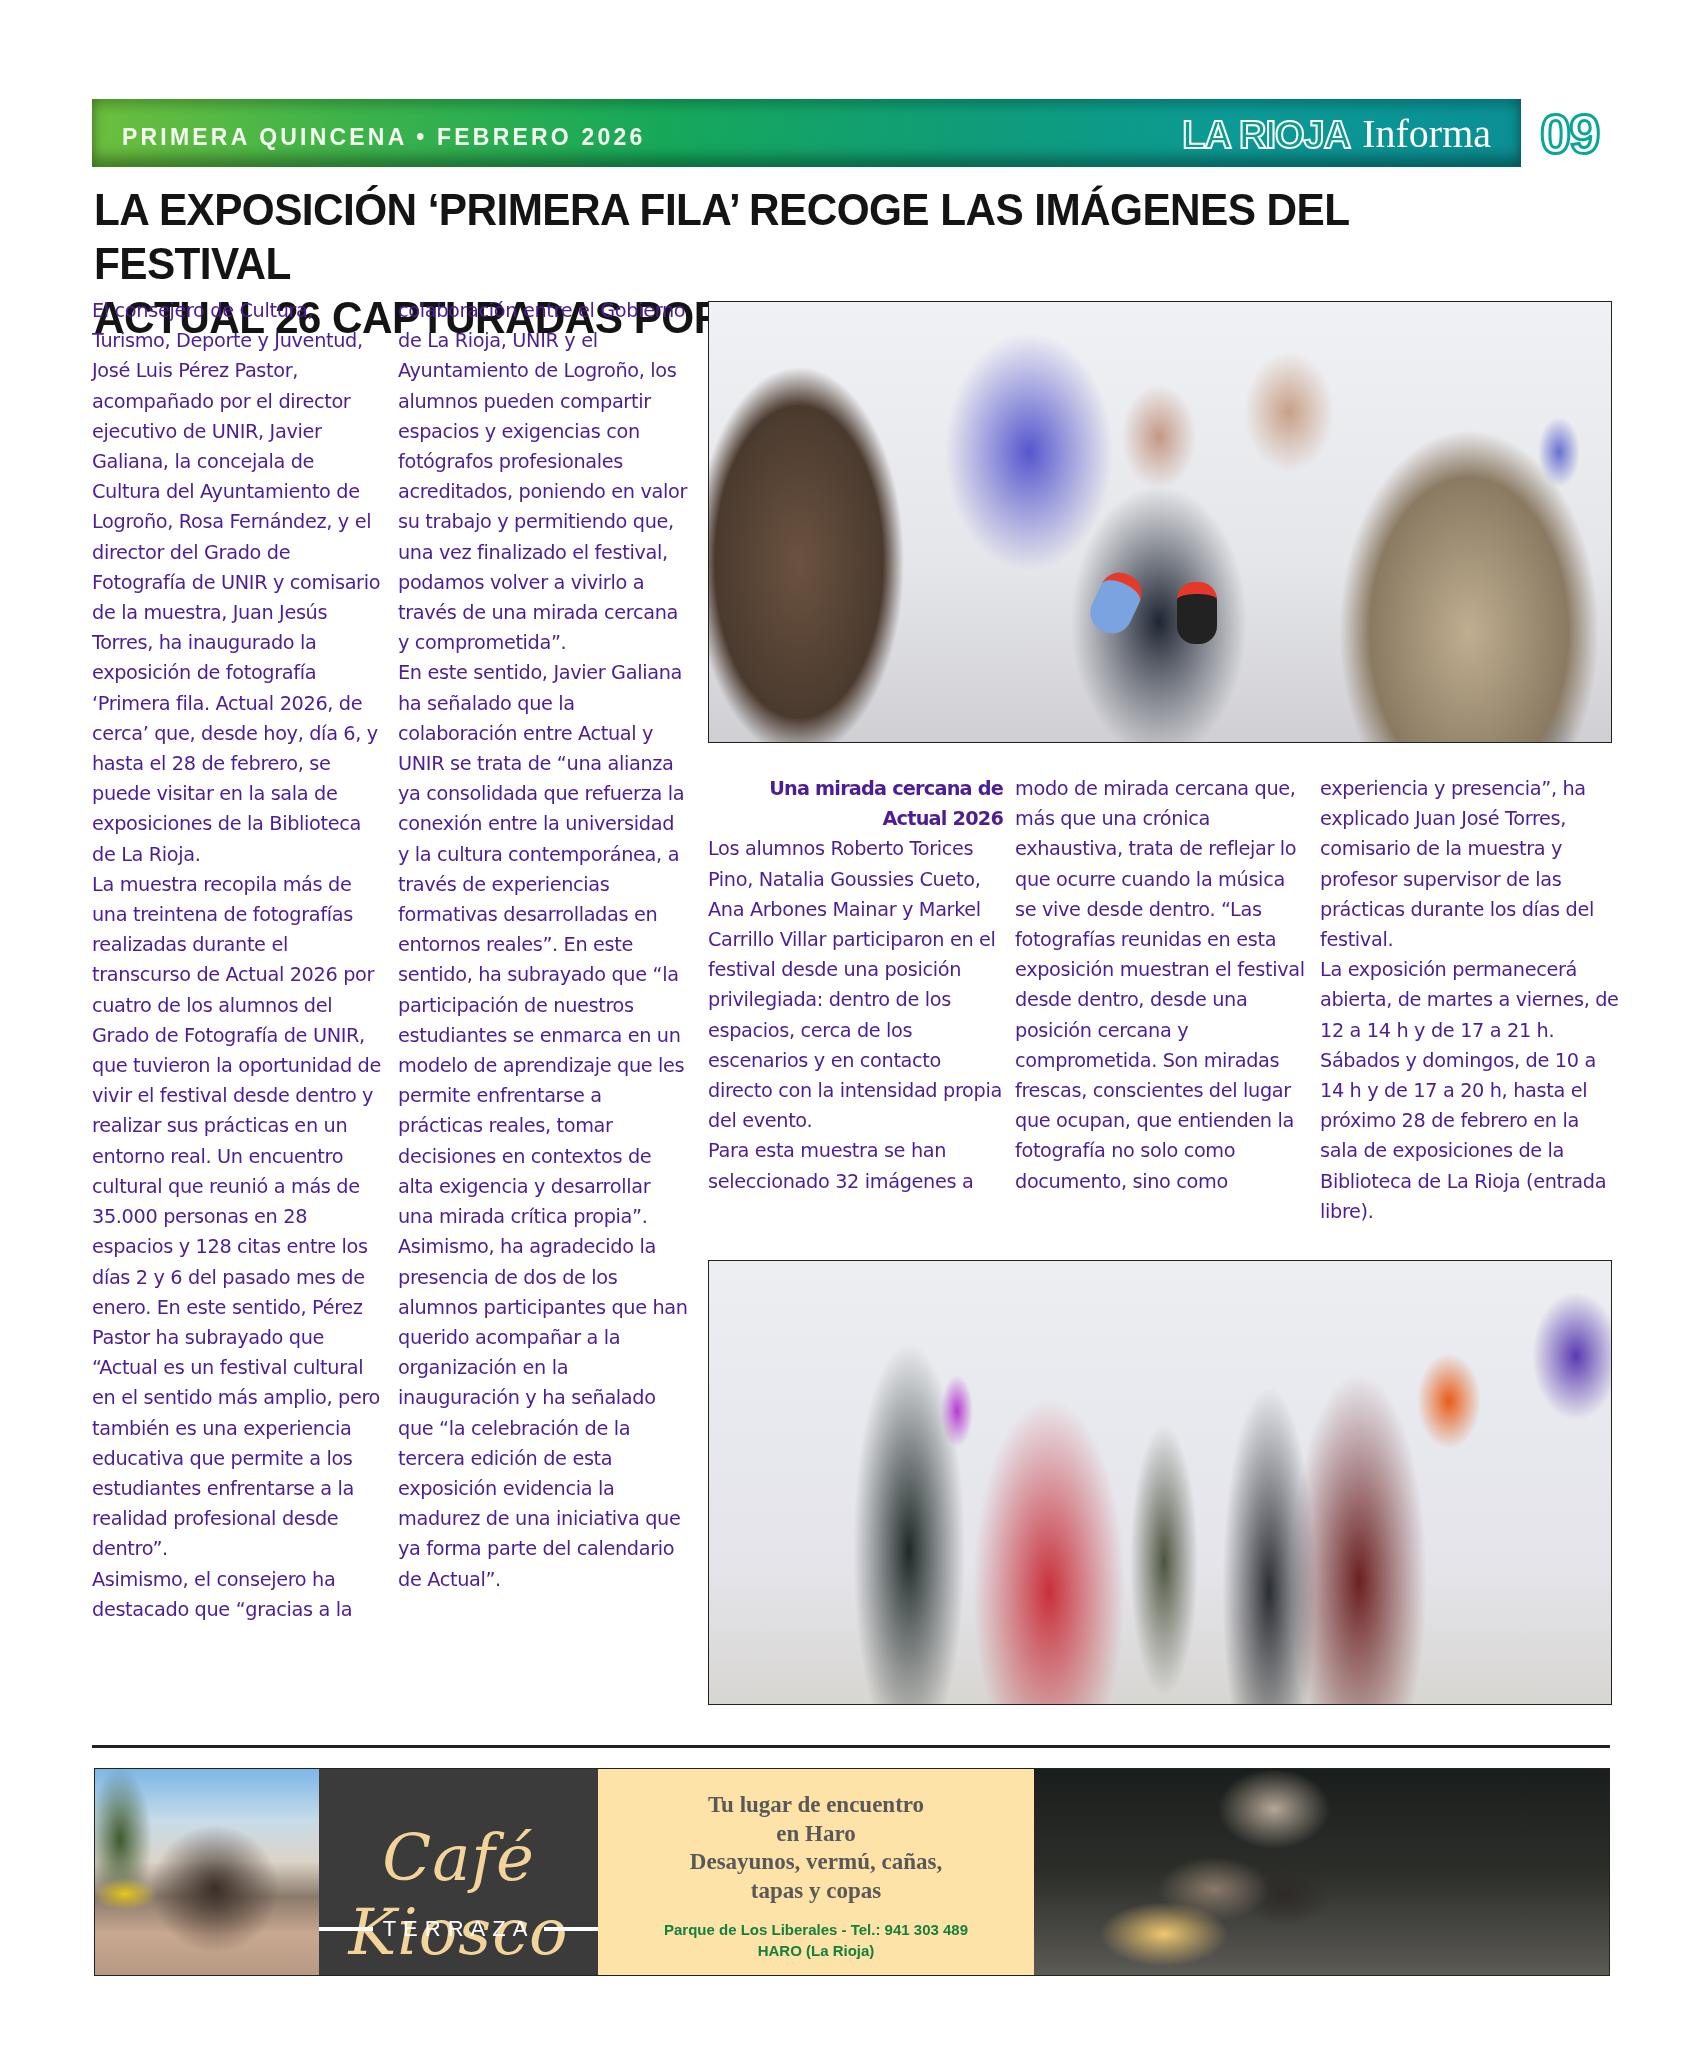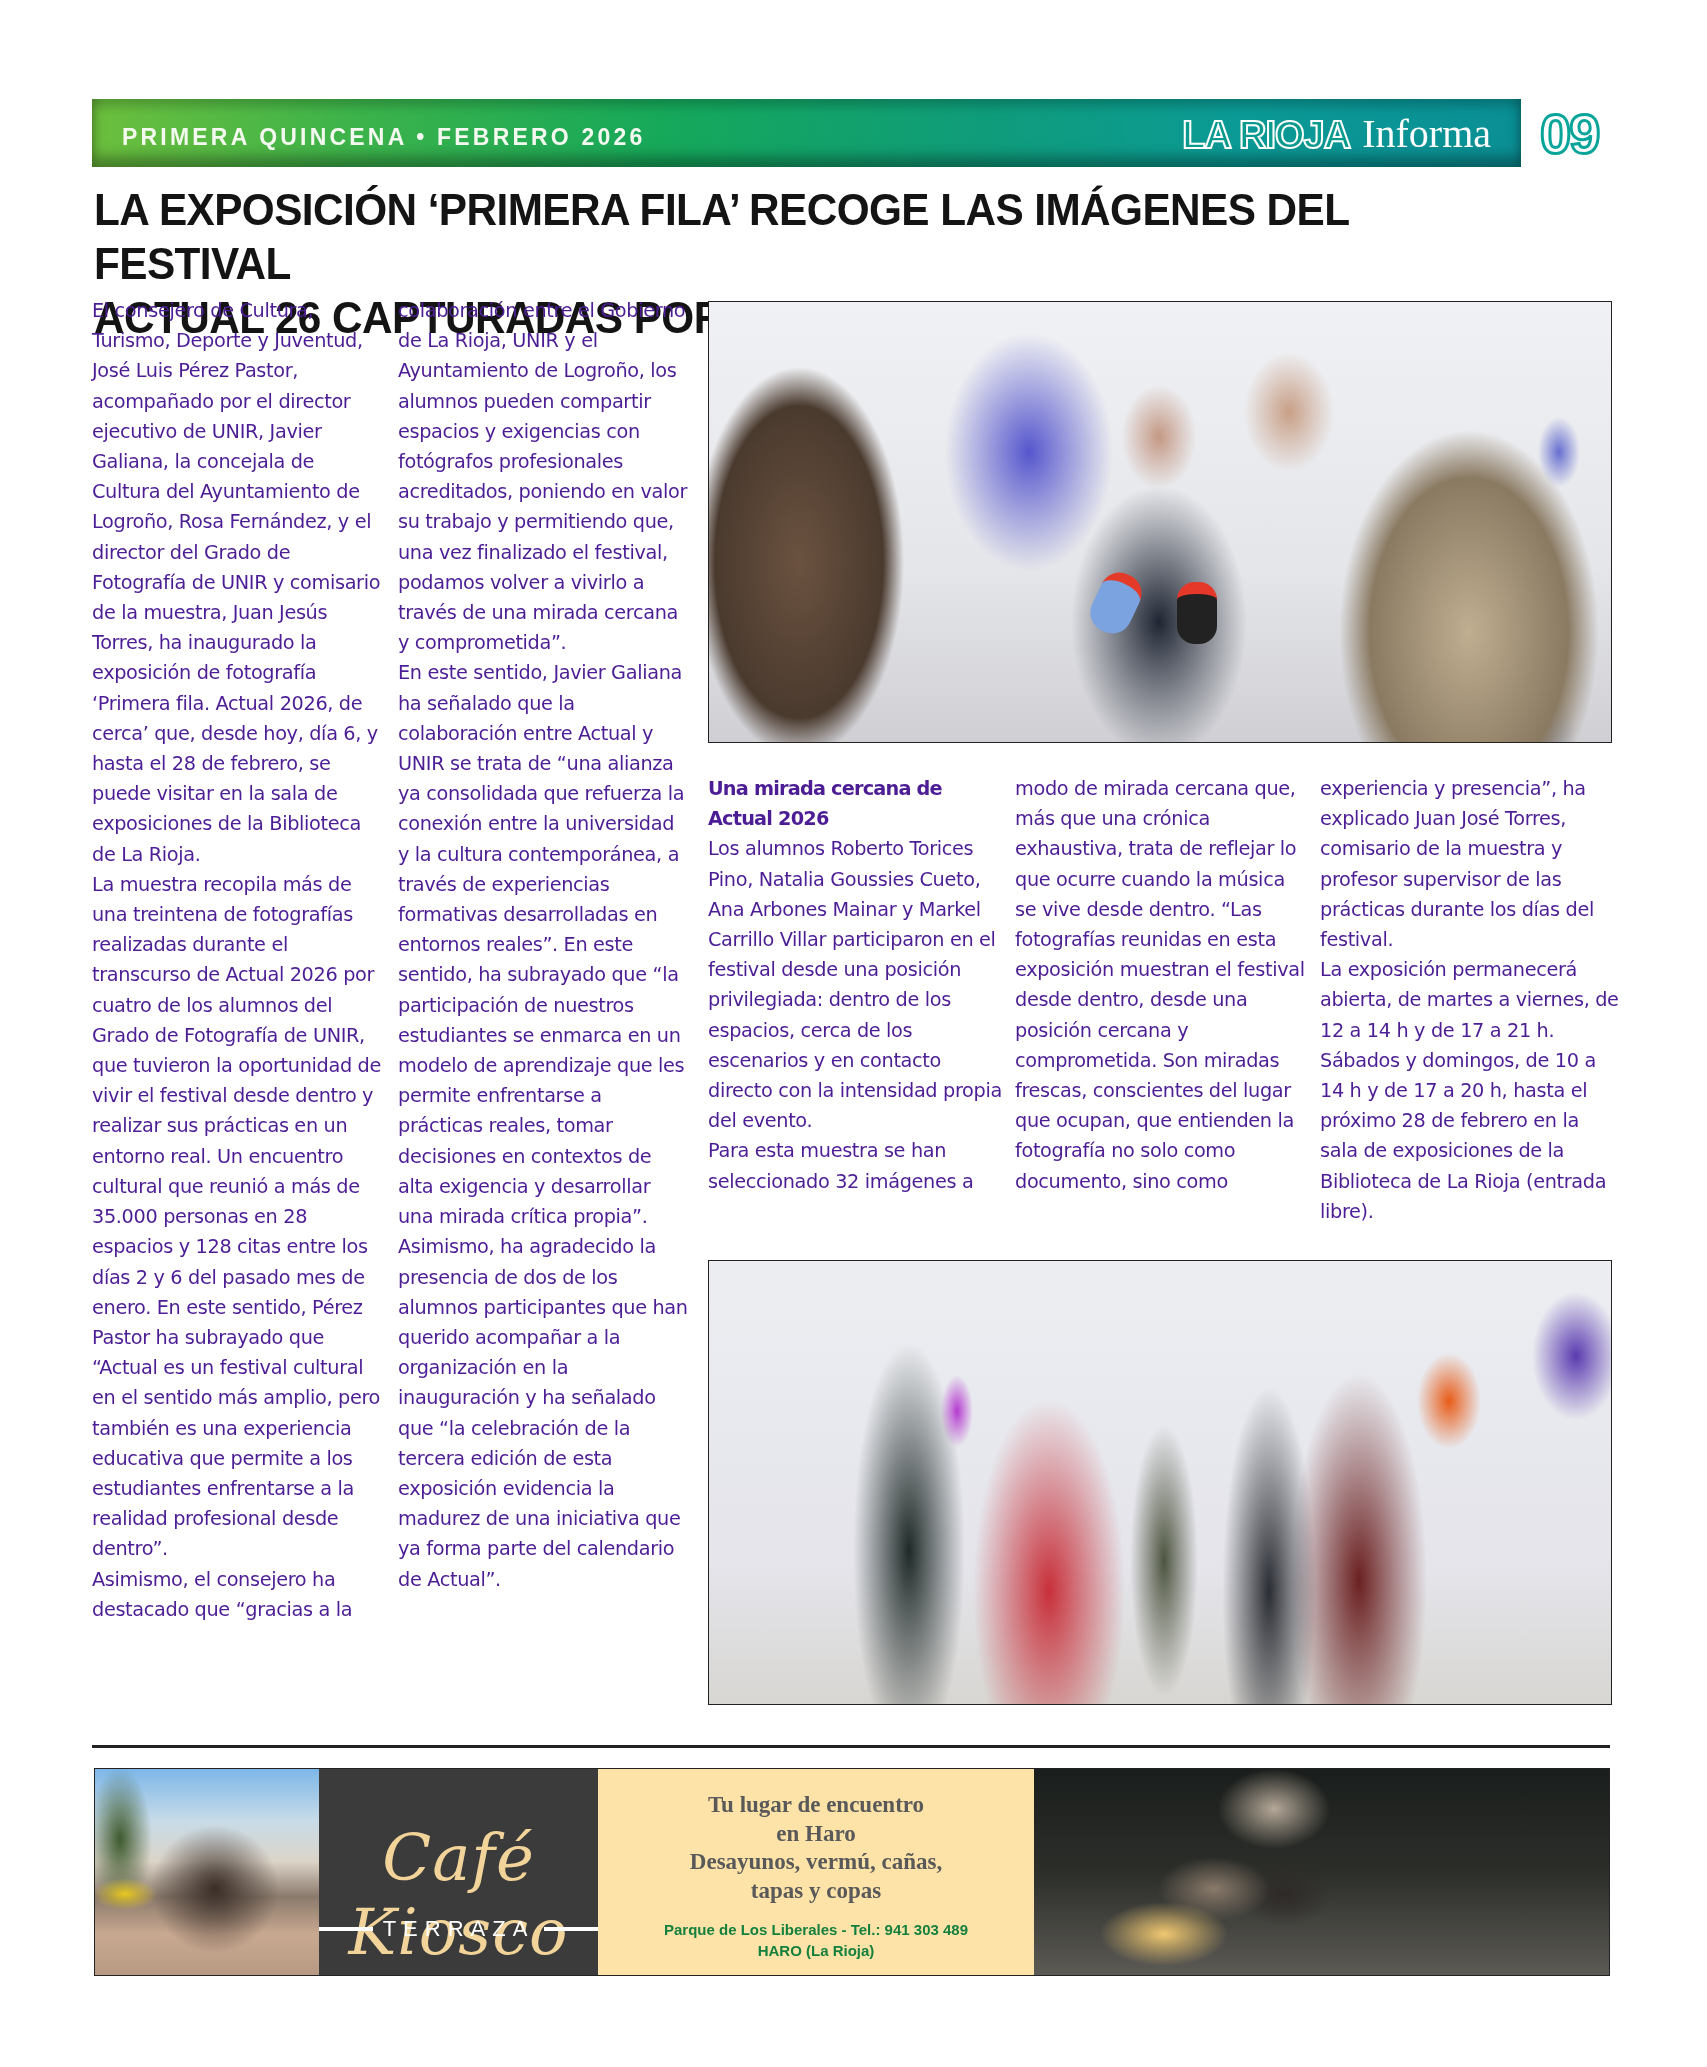--- a/index.html
+++ b/index.html
@@ -15,21 +15,21 @@
   .hdr-brand-serif { font-family: "Liberation Serif", serif; font-size: 40px; color: #ffffff; }
   .page-num { position: absolute; left: 1540px; top: 104px; font-family: "Liberation Sans", sans-serif; font-weight: bold; font-size: 56px; line-height: 60px; color: #ffffff; -webkit-text-stroke: 3px #0aa59a; letter-spacing: -2px; }
 
   
   .headline { position: absolute; left: 94px; top: 183px; width: 1540px; margin: 0;
     font-family: "Liberation Sans", sans-serif; font-weight: bold; font-size: 45px; line-height: 54px; color: #141414; letter-spacing: -0.6px; transform: scaleX(0.94); transform-origin: left top; }
 
   
   .col { position: absolute; font-family: "DejaVu Sans", sans-serif; font-size: 19.3px; line-height: 30.2px; color: #4c1d95; letter-spacing: -0.35px; }
   .col p { margin: 0; }
-  .col .subhead { font-weight: bold; letter-spacing: -0.8px; }
+  .col .subhead { font-weight: bold; letter-spacing: -0.8px; text-align: right; }
   .c1 { left: 92px; top: 296px; width: 290px; }
   .c2 { left: 398px; top: 296px; width: 290px; }
   .c3 { left: 708px; top: 774px; width: 295px; }
   .c4 { left: 1015px; top: 774px; width: 295px; }
   .c5 { left: 1320px; top: 774px; width: 300px; }
 
   
   .photo { position: absolute; border: 1px solid #222; overflow: hidden; }
   .photo-1 { left: 708px; top: 301px; width: 902px; height: 440px;
     background:

